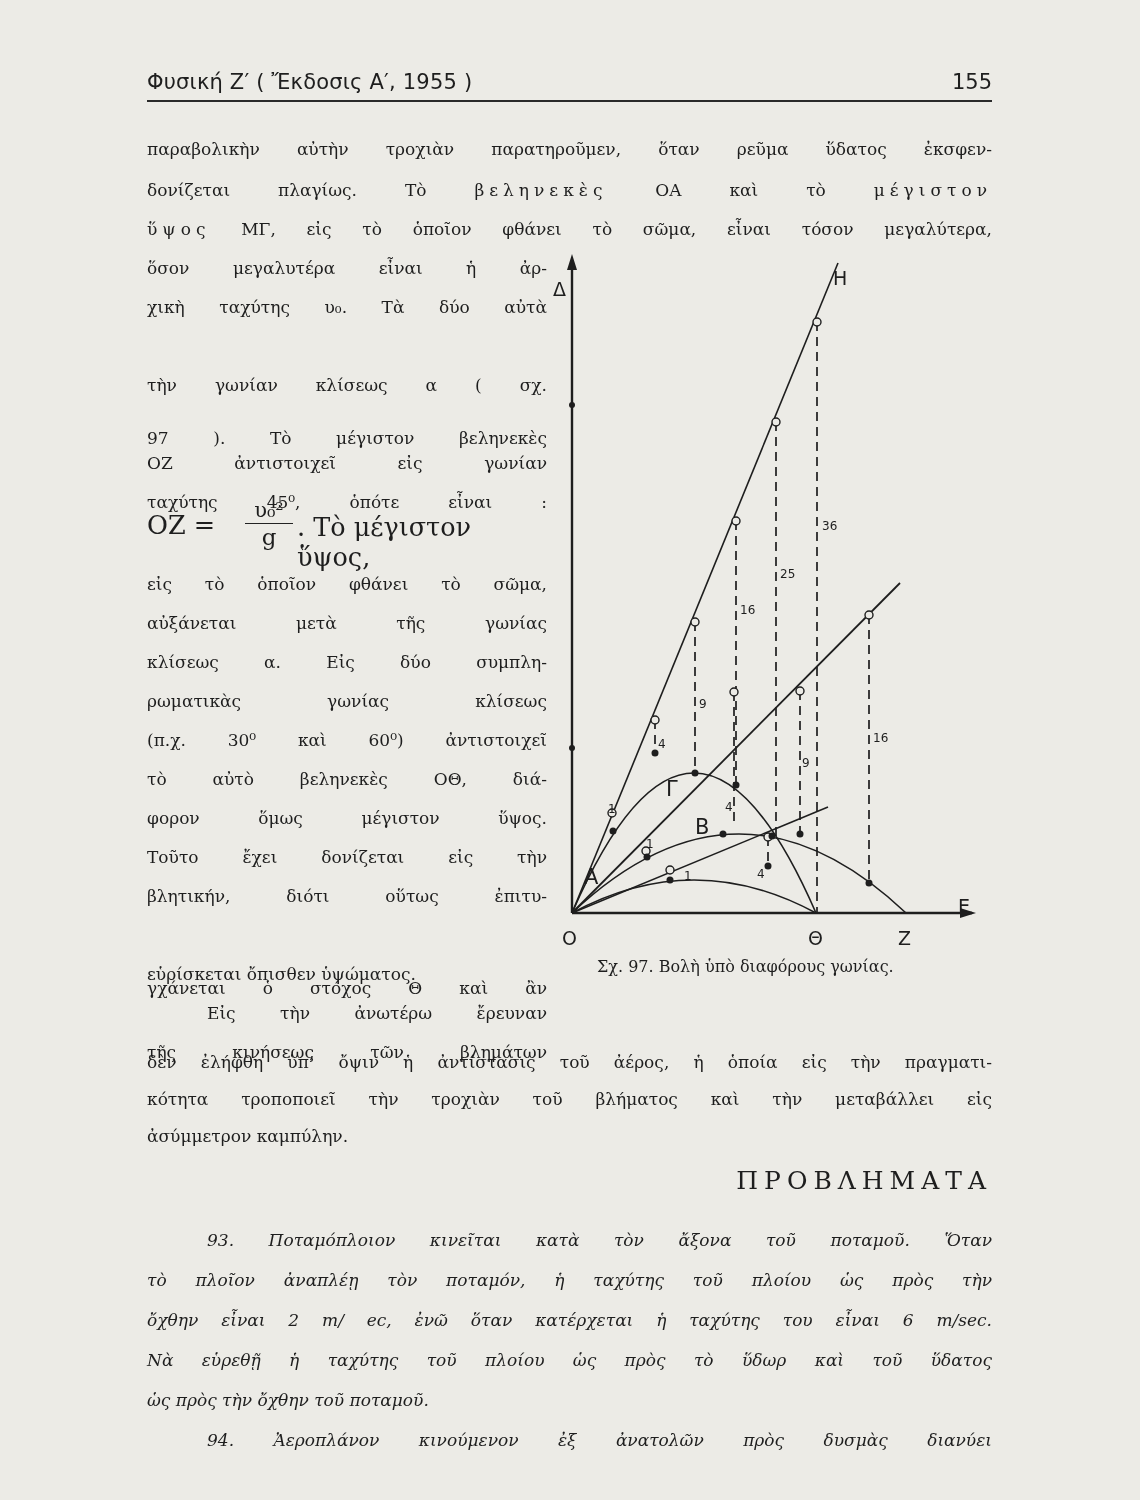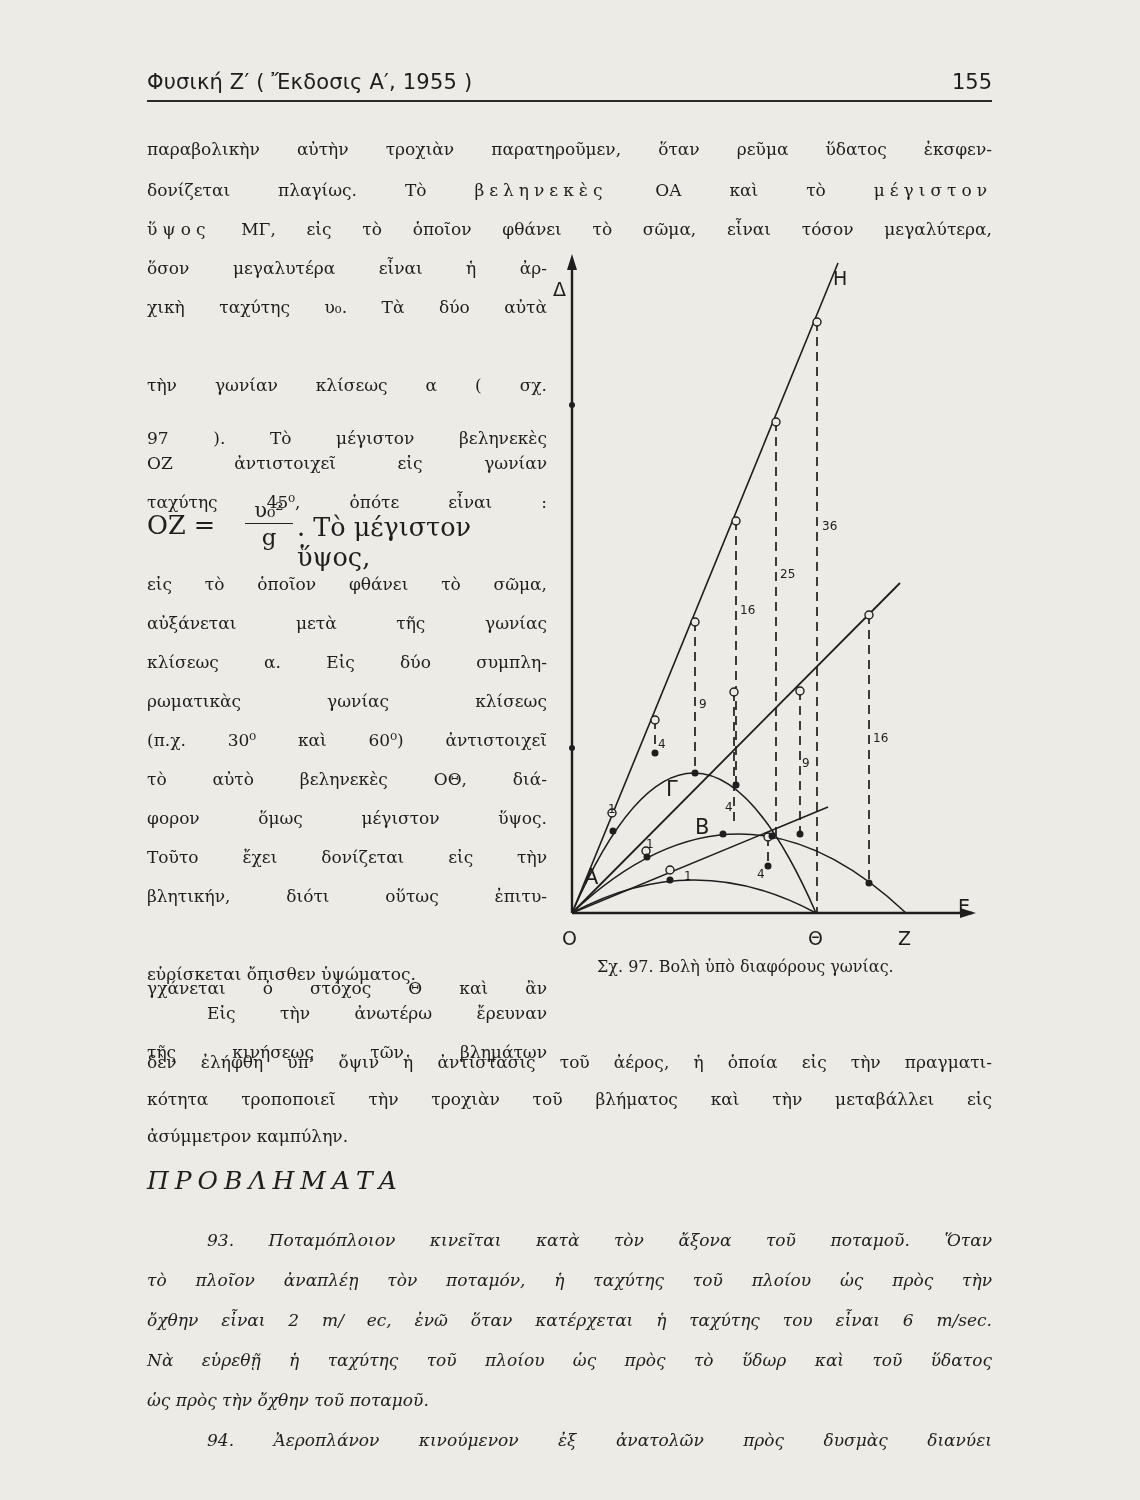--- a/index.html
+++ b/index.html
@@ -34,22 +34,22 @@
     position: absolute; left: 147px; top: 498px; width: 400px; height: 56px;
     font-size: 25.5px;
   }
   .formula .lhs { position: absolute; left: 0; top: 12px; }
   .formula .frac { position: absolute; left: 96px; top: 0; width: 52px; text-align: center; }
   .formula .num { font-size: 21px; display: block; line-height: 24px; text-align: center; }
   .formula .bar { display: block; border-top: 1.5px solid #222; margin: 1px 2px; }
   .formula .den { font-size: 23px; display: block; line-height: 24px; }
   .formula .rest { position: absolute; left: 150px; top: 14px; }
   .heading {
-    position: absolute; left: 147px; width: 845px; top: 1128px; text-align: left;
-    font-style: italic; font-size: 25px; letter-spacing: 6px;
+    position: absolute; left: 147px; width: 845px; top: 1128px; text-align: right;
+    font-size: 25px; letter-spacing: 6px;
   }
   .it { font-style: italic; }
   svg.fig { position: absolute; left: 540px; top: 250px; }
   .caption {
     position: absolute; left: 588px; top: 957px; font-size: 16px; white-space: nowrap; margin-left: 9px;
   }
 </style>
 </head>
 <body>
 

